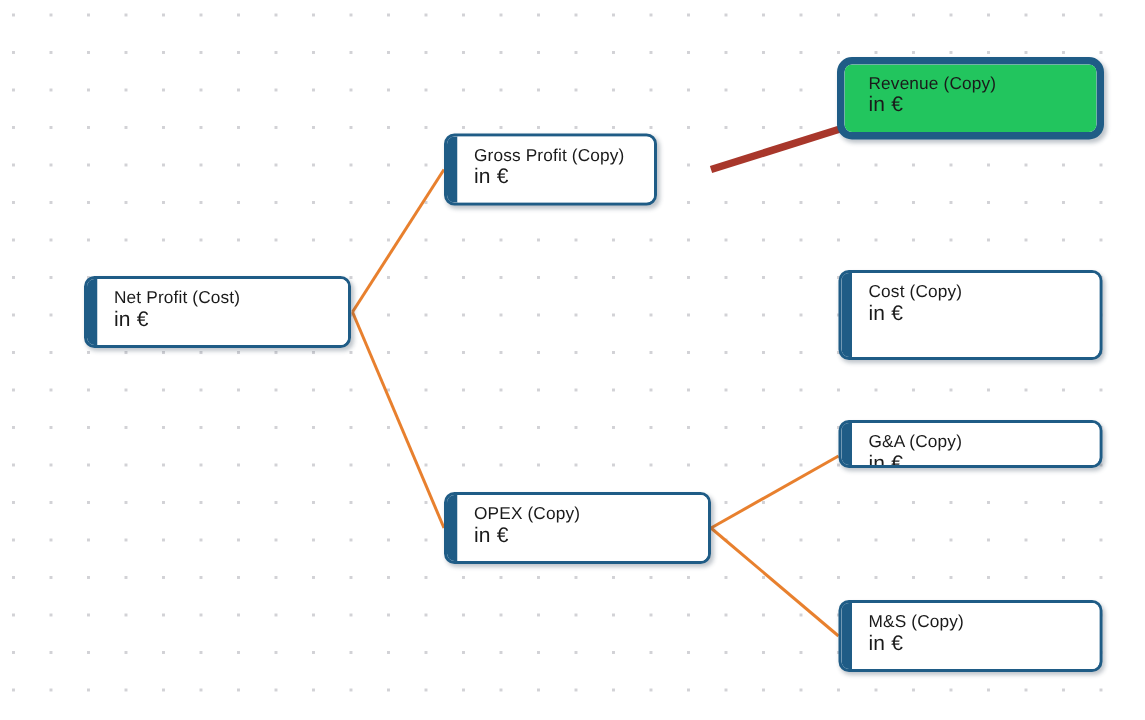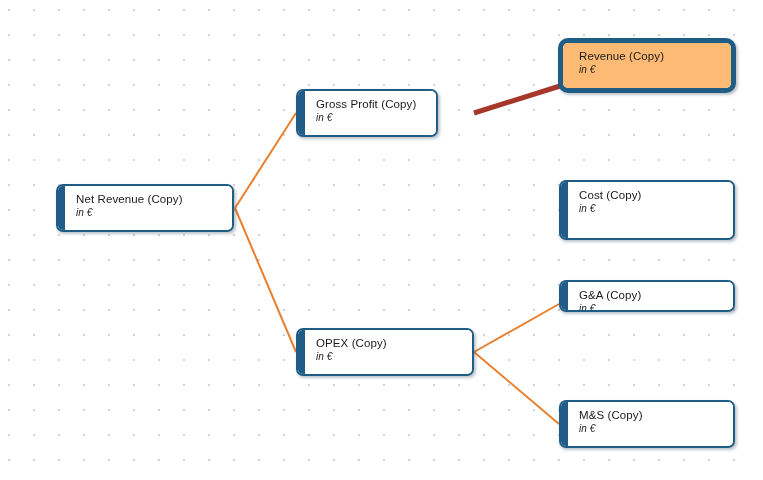--- a/index.html
+++ b/index.html
@@ -80,57 +80,56 @@
     box-sizing: border-box;
   }
   .node .title {
     font-size: 11.5px;
     line-height: 13px;
     color: #1a1a1a;
     letter-spacing: 0.1px;
     white-space: nowrap;
   }
   .node .subtitle {
-    font-size: 10px;
+    font-size: 14px;
     line-height: 13px;
     color: #1a1a1a;
     letter-spacing: 0.1px;
     white-space: nowrap;
-    font-style: italic;
   }
 
   
   .node.selected {
     border: 5px solid #1f5c86;
     border-radius: 10px;
     box-shadow: 1.5px 2px 3px rgba(40, 60, 80, 0.30);
   }
   .node.selected .body {
     left: 0;
-    background: #fdba74;
+    background: #22c55e;
     padding: 7px 0 0 16px;
   }
 </style>
 </head>
 <body>
 
 <div id="canvas" style="background-image: radial-gradient(circle at 1px 1px, rgb(210, 210, 214) 1.1px, rgba(255, 255, 255, 0) 1.3px); background-size: 25px 25px; background-color: rgb(255, 255, 255);">
 
   <svg id="edges" viewBox="0 0 763 480" width="763" height="480" xmlns="http://www.w3.org/2000/svg">
     <line x1="235" y1="208" x2="296" y2="113" stroke="#e8802e" stroke-width="2" stroke-linecap="butt"></line>
     <line x1="235" y1="208" x2="296" y2="352" stroke="#e8802e" stroke-width="2" stroke-linecap="butt"></line>
     <line x1="474" y1="113" x2="560" y2="86" stroke="#a8372b" stroke-width="5" stroke-linecap="butt"></line>
     <line x1="474" y1="352" x2="559" y2="304" stroke="#e8802e" stroke-width="2" stroke-linecap="butt"></line>
     <line x1="474" y1="352" x2="559" y2="424" stroke="#e8802e" stroke-width="2" stroke-linecap="butt"></line>
   </svg>
 
   <div class="node" style="left: 56px; top: 184px; width: 178px; height: 48px;">
     <div class="accent" style="background: rgb(31, 92, 134);"></div>
     <div class="body">
-      <div class="title">Net Revenue (Copy)</div>
+      <div class="title">Net Profit (Cost)</div>
       <div class="subtitle">in €</div>
     </div>
   </div>
 
   <div class="node" style="left: 296px; top: 89px; width: 142px; height: 48px;">
     <div class="accent" style="background: rgb(31, 92, 134);"></div>
     <div class="body">
       <div class="title">Gross Profit (Copy)</div>
       <div class="subtitle">in €</div>
     </div>

